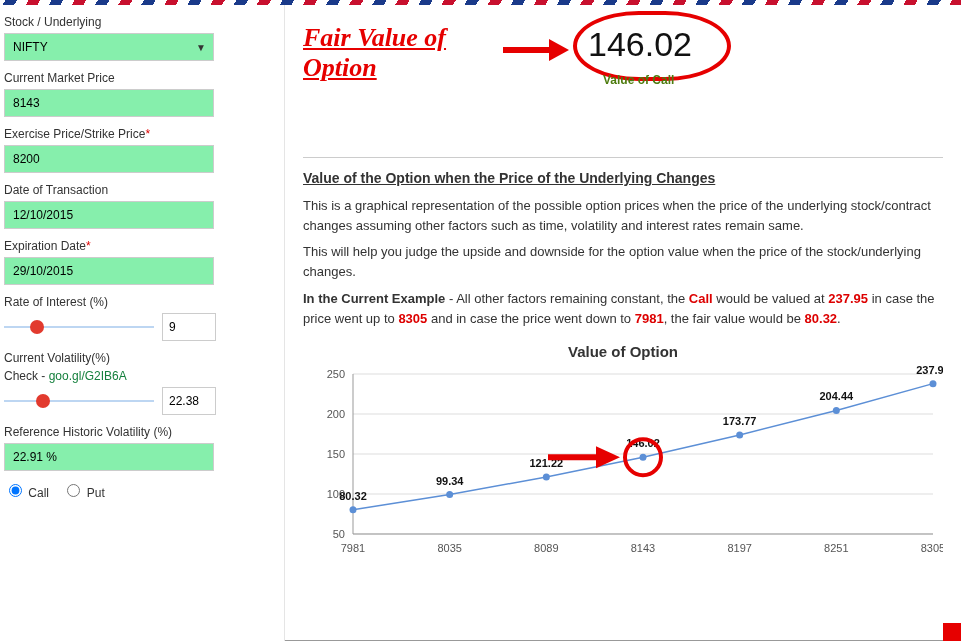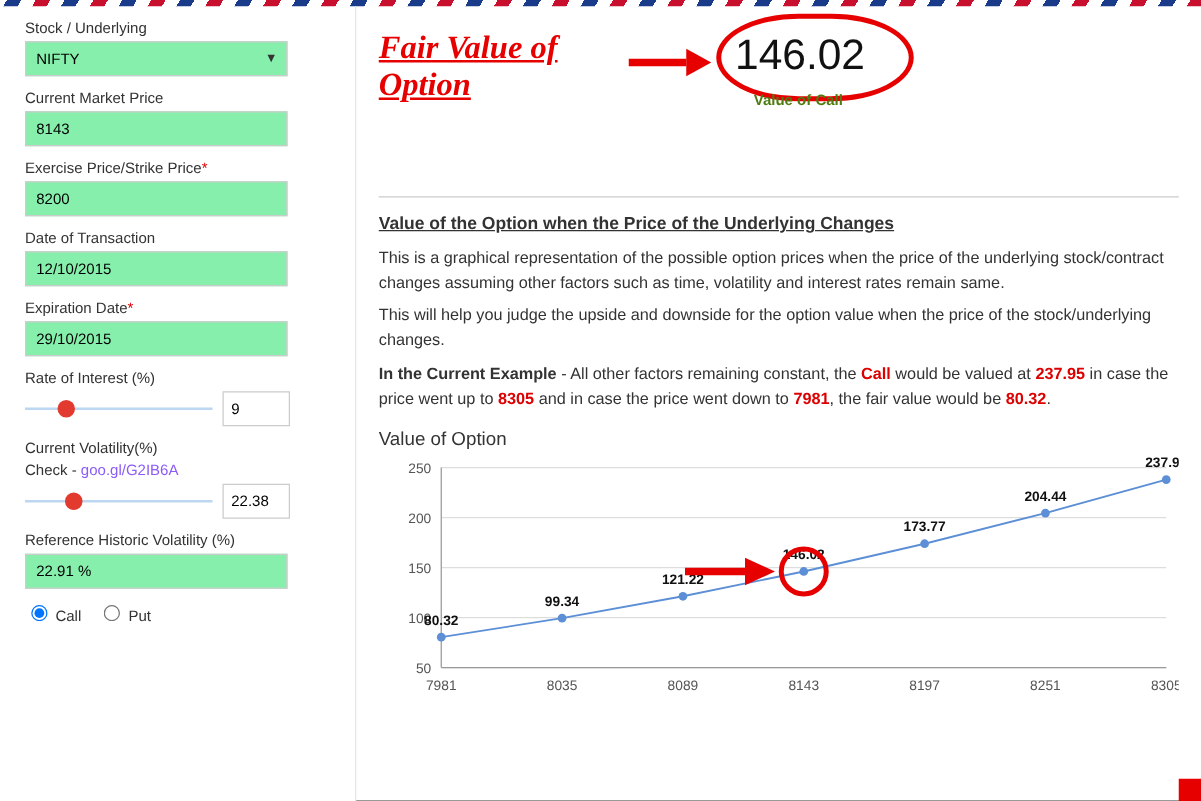--- a/index.html
+++ b/index.html
@@ -26,21 +26,21 @@
       #fff 30px 40px
     );
   }
   .content {
     display: flex;
     height: calc(100% - 5px);
   }
   
   .sidebar {
     width: 292px;
-    padding: 10px 14px 0 20px;
+    padding: 10px 14px 0 4px;
     box-sizing: border-box;
     border-right: 1px solid #e5e5e5;
   }
   .form-group { margin-bottom: 10px; }
   .form-label {
     display: block;
     font-size: 12px;
     color: #333;
     margin-bottom: 4px;
   }
@@ -67,21 +67,21 @@
     color: #333;
     font-size: 10px;
   }
   .slider-row { display: flex; align-items: center; gap: 8px; }
   .slider-wrap { position: relative; width: 150px; height: 20px; display:flex; align-items:center;}
   .slider-track { position: absolute; left:0; right:0; height:2px; background:#bdd6f2; top:50%; transform:translateY(-50%);}
   .slider-thumb { position:absolute; width:14px; height:14px; border-radius:50%; background:#e23a2e; top:50%; transform:translate(-50%,-50%);}
   .slider-val {
     width: 54px; height:28px; border:1px solid #ccc; padding:3px 6px; font-size:12px; box-sizing:border-box;
   }
-  .link { color:#8b5cf6; text-decoration:none; }
+  .link { color:#15803d; text-decoration:none; }
   .option-type-header { font-weight:bold; font-size:13px; margin:8px 0 6px; }
   .radio-row { font-size:12px; }
   .radio-row label { margin-right: 10px; }
   
   .main {
     flex:1;
     padding: 12px 18px 0 18px;
     position: relative;
     box-sizing:border-box;
   }
@@ -115,21 +115,21 @@
   }
   hr.sep { border:none; border-top:1px solid #ccc; margin: 40px 0 12px; }
   .section-title {
     font-size:14px; font-weight:bold; text-decoration:underline; margin-bottom:10px;
   }
   .para { font-size:13px; line-height:1.55; color:#333; margin:6px 0; }
   .red { color:#d00; font-weight:bold; }
   .bold { font-weight:bold; }
   
   .chart-area { margin-top:14px; }
-  .chart-title { text-align:left; font-size:15px; color:#333; margin-bottom:4px; }
+  .chart-title { text-align:center; font-size:15px; color:#333; margin-bottom:4px;font-weight:bold; }
   .chart-svg-wrap { position:relative; width:640px; height:200px; }
   svg { font-family: Arial, sans-serif; }
   .axis-line { stroke:#999; stroke-width:1; }
   .grid-line { stroke:#ddd; stroke-width:1; }
   .series-line { stroke:#5c8fd6; stroke-width:1.5; fill:none; }
   .series-dot { fill:#5c8fd6; }
   .data-label { font-size:11px; font-weight:bold; fill:#111; }
   .tick-label { font-size:11px; fill:#555; }
   .chart-annot-circle { stroke:#e60000; stroke-width:4; fill:none; }
   .bottom-red-sq {

